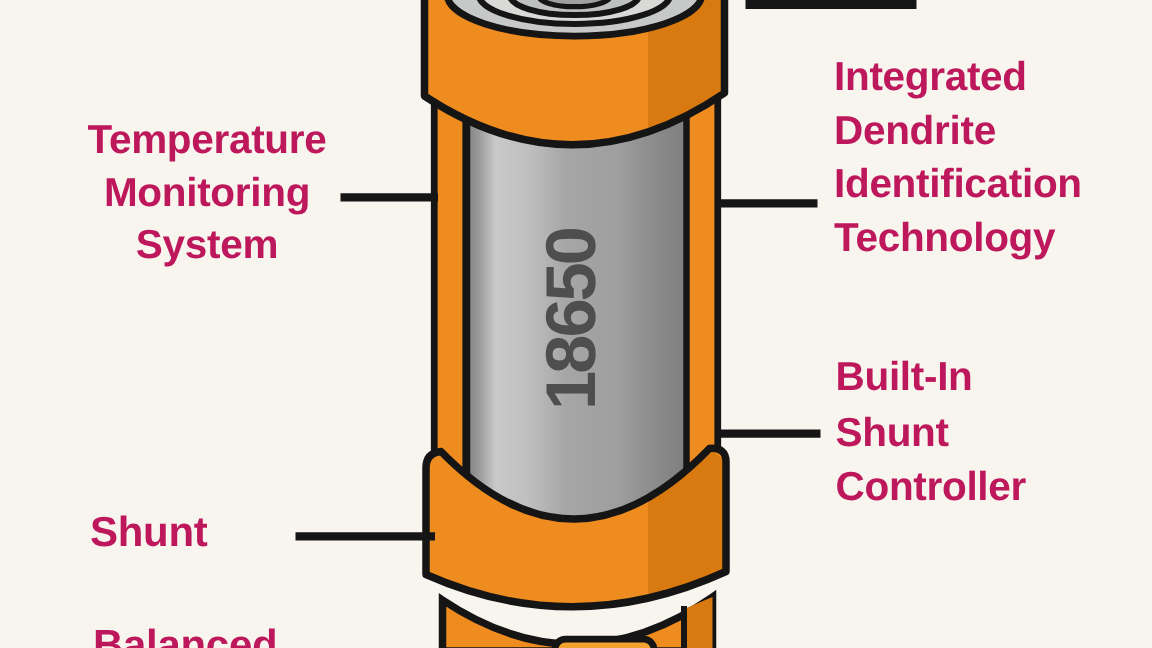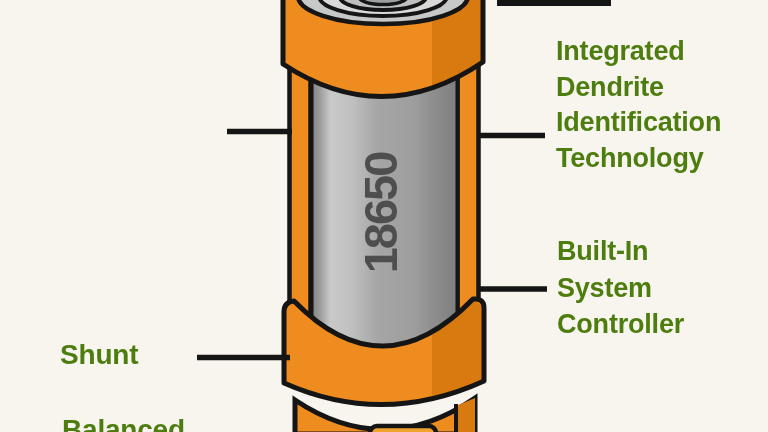--- a/index.html
+++ b/index.html
@@ -3,21 +3,21 @@
 <meta charset="utf-8">
 <style>
   html,body{margin:0;padding:0;background:#e8e8e8;}
   .stage{
     position:relative;width:768px;height:432px;overflow:hidden;
     background:#F8F5EE;
     font-family:"Liberation Sans",sans-serif;
   }
   .stage svg{position:absolute;left:0;top:0;}
   .label{
-    position:absolute;font-weight:700;color:#4d7c0f;
+    position:absolute;font-weight:700;color:#be185d;
     white-space:pre-line;letter-spacing:-0.2px;
   }
   #lbl-temp{left:25px;top:76px;width:226px;text-align:center;font-size:27px;line-height:35px;}
   #lbl-dendrite{left:556px;top:34px;font-size:27px;line-height:35.5px;text-align:left;}
   #lbl-charge{left:557px;top:233px;font-size:27px;line-height:36.5px;text-align:left;}
   #lbl-shunt{left:60px;top:338px;width:170px;text-align:left;font-size:28px;line-height:34px;}
   #lbl-balanced{left:62px;top:412px;font-size:28px;line-height:36px;}
 
   
   .o{fill:#EF8C1F;}
@@ -77,27 +77,30 @@
 
     <rect x="370" y="426" width="66" height="26" rx="7" class="olt ol" stroke-width="4.5"></rect>
 
     <line x1="227" y1="131.5" x2="292" y2="131.5" class="cl"></line>
     <line x1="478" y1="135.5" x2="545" y2="135.5" class="cl"></line>
     <line x1="478" y1="289" x2="547" y2="289" class="cl"></line>
     <line x1="197" y1="357.5" x2="290" y2="357.5" class="cl"></line>
     <rect x="497" y="0" width="114" height="6" fill="#151515"></rect>
   </svg>
 
+  <div class="label" id="lbl-temp">Temperature
+Monitoring
+System</div>
 
   <div class="label" id="lbl-dendrite">Integrated
 Dendrite
 Identification
 Technology</div>
 
   <div class="label" id="lbl-charge">Built-In
-System
+Shunt
 Controller</div>
 
   <div class="label" id="lbl-shunt">Shunt</div>
 
   <div class="label" id="lbl-balanced">Balanced</div>
 
 </div>
 
 </body></html>

